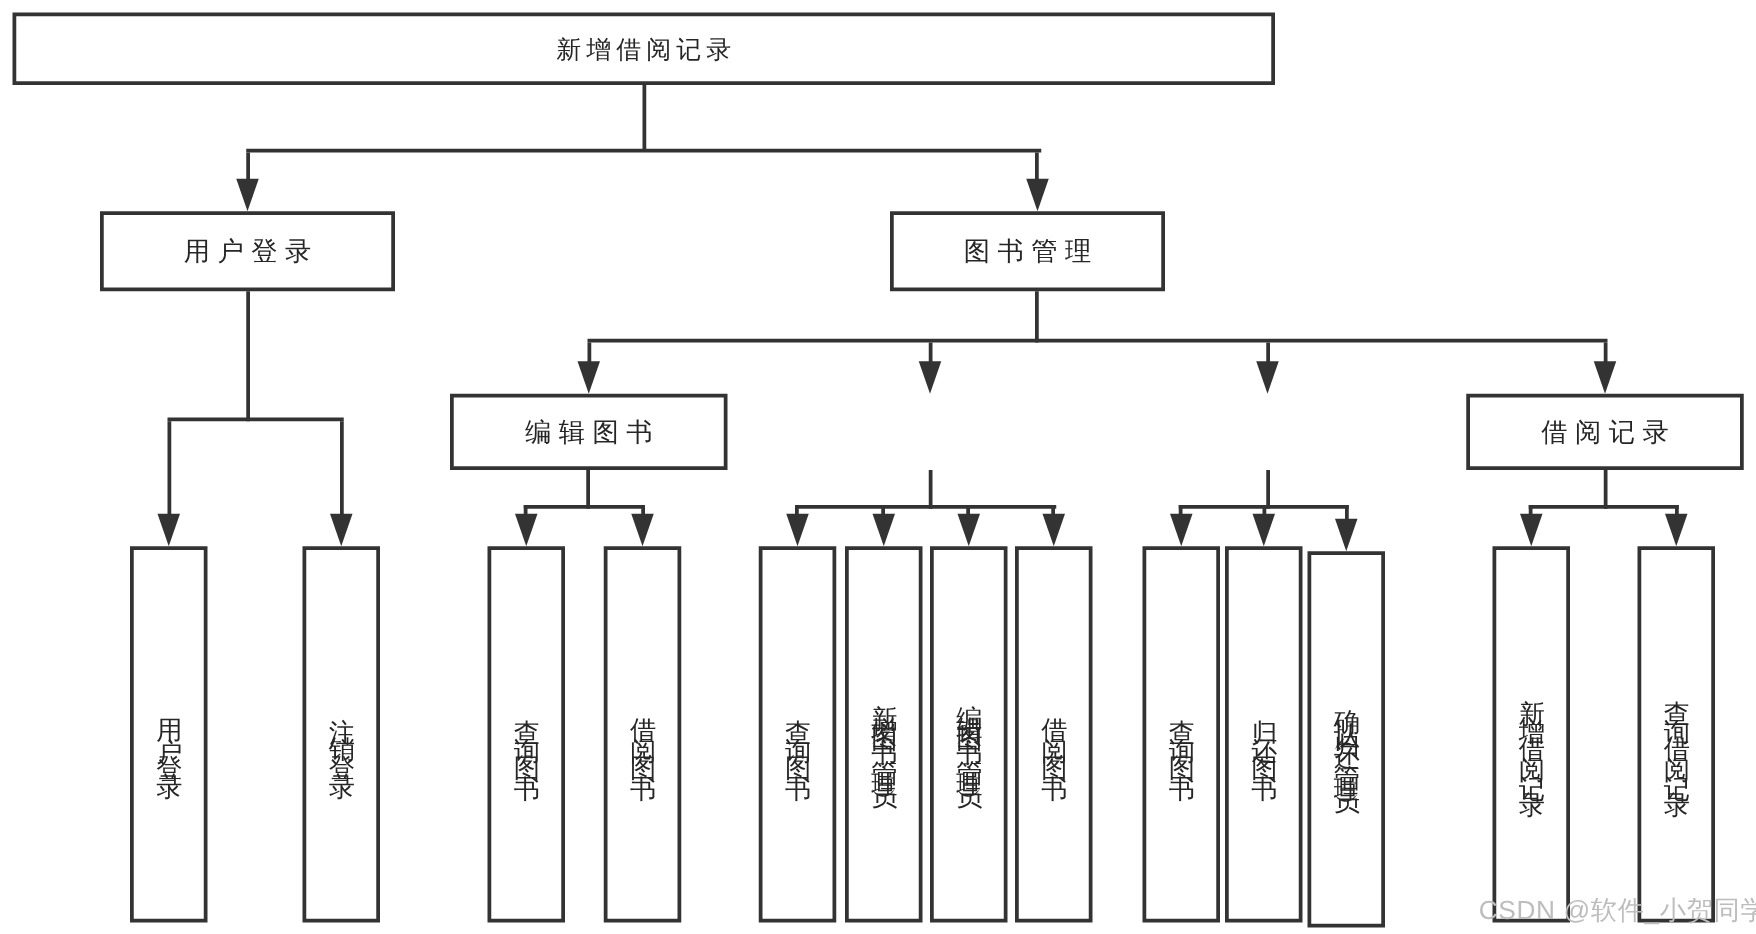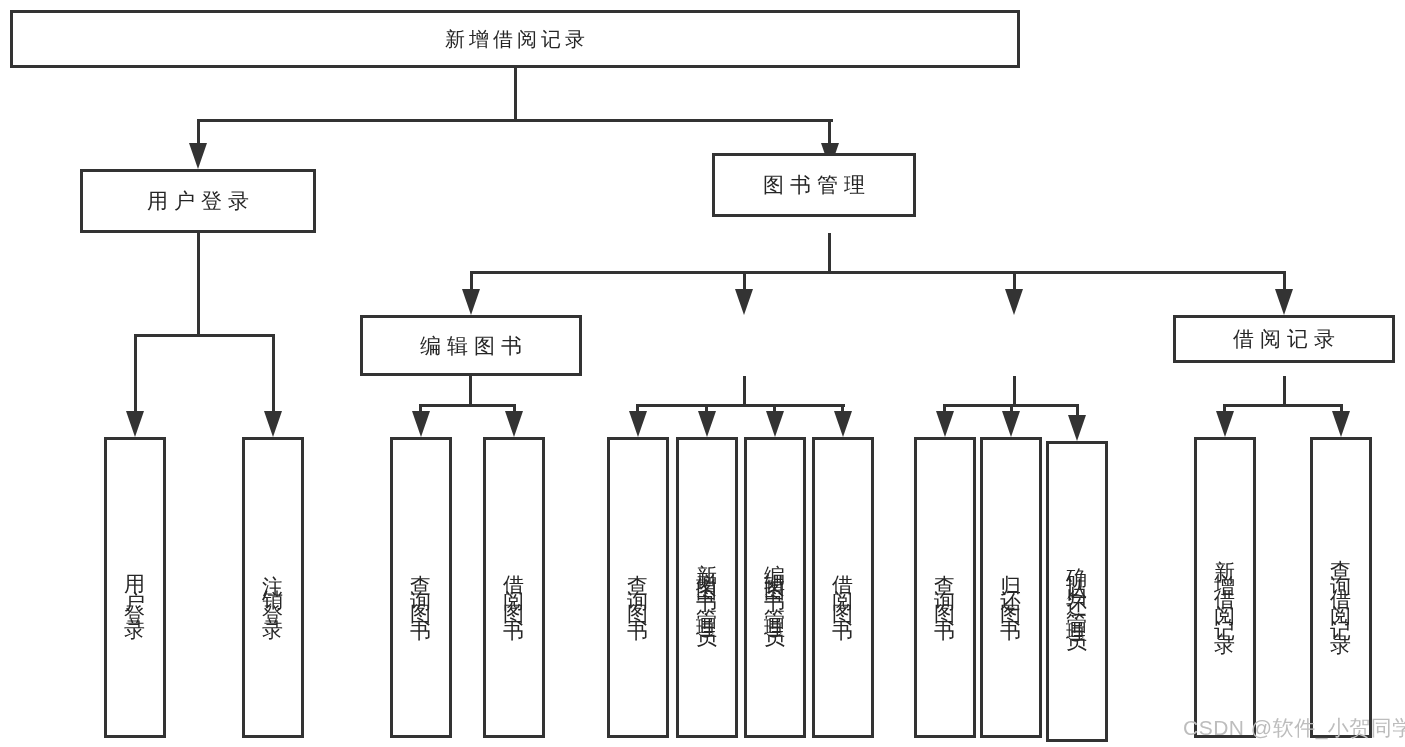--- a/index.html
+++ b/index.html
@@ -87,21 +87,21 @@
   <div class="cline" style="left:514px; top:68px; width:3px; height:53px;"></div>
   <div class="cline" style="left:197px; top:119px; width:636px; height:3px;"></div>
   <div class="cline" style="left:197px; top:122px; width:3px; height:28px;"></div>
   <div class="arrow" style="left:189px; top:143px;"></div>
   <div class="cline" style="left:828px; top:122px; width:3px; height:28px;"></div>
   <div class="arrow" style="left:821px; top:143px;"></div>
 
   <div class="node" style="left:80px; top:169px; width:236px; height:64px;">
     <span class="hlabel">用户登录</span>
   </div>
-  <div class="node" style="left:712px; top:153px; width:204px; height:64px;">
+  <div class="node" style="left:712px; top:169px; width:220px; height:64px;">
     <span class="hlabel">图书管理</span>
   </div>
 
   <div class="cline" style="left:197px; top:233px; width:3px; height:104px;"></div>
   <div class="cline" style="left:134px; top:334px; width:141px; height:3px;"></div>
   <div class="cline" style="left:134px; top:337px; width:3px; height:76px;"></div>
   <div class="arrow" style="left:126px; top:411px;"></div>
   <div class="cline" style="left:272px; top:337px; width:3px; height:76px;"></div>
   <div class="arrow" style="left:264px; top:411px;"></div>
 
@@ -112,21 +112,21 @@
   <div class="cline" style="left:743px; top:274px; width:3px; height:16px;"></div>
   <div class="arrow" style="left:735px; top:289px;"></div>
   <div class="cline" style="left:1013px; top:274px; width:3px; height:16px;"></div>
   <div class="arrow" style="left:1005px; top:289px;"></div>
   <div class="cline" style="left:1283px; top:274px; width:3px; height:16px;"></div>
   <div class="arrow" style="left:1275px; top:289px;"></div>
 
   <div class="node" style="left:360px; top:315px; width:222px; height:61px;">
     <span class="hlabel">编辑图书</span>
   </div>
-  <div class="node" style="left:1173px; top:315px; width:222px; height:48px;">
+  <div class="node" style="left:1173px; top:315px; width:222px; height:61px;">
     <span class="hlabel">借阅记录</span>
   </div>
 
   <div class="cline" style="left:469px; top:376px; width:3px; height:31px;"></div>
   <div class="cline" style="left:419px; top:404px; width:97px; height:3px;"></div>
   <div class="cline" style="left:419px; top:404px; width:3px; height:12px;"></div>
   <div class="arrow" style="left:412px; top:411px;"></div>
   <div class="cline" style="left:513px; top:404px; width:3px; height:12px;"></div>
   <div class="arrow" style="left:505px; top:411px;"></div>
 

